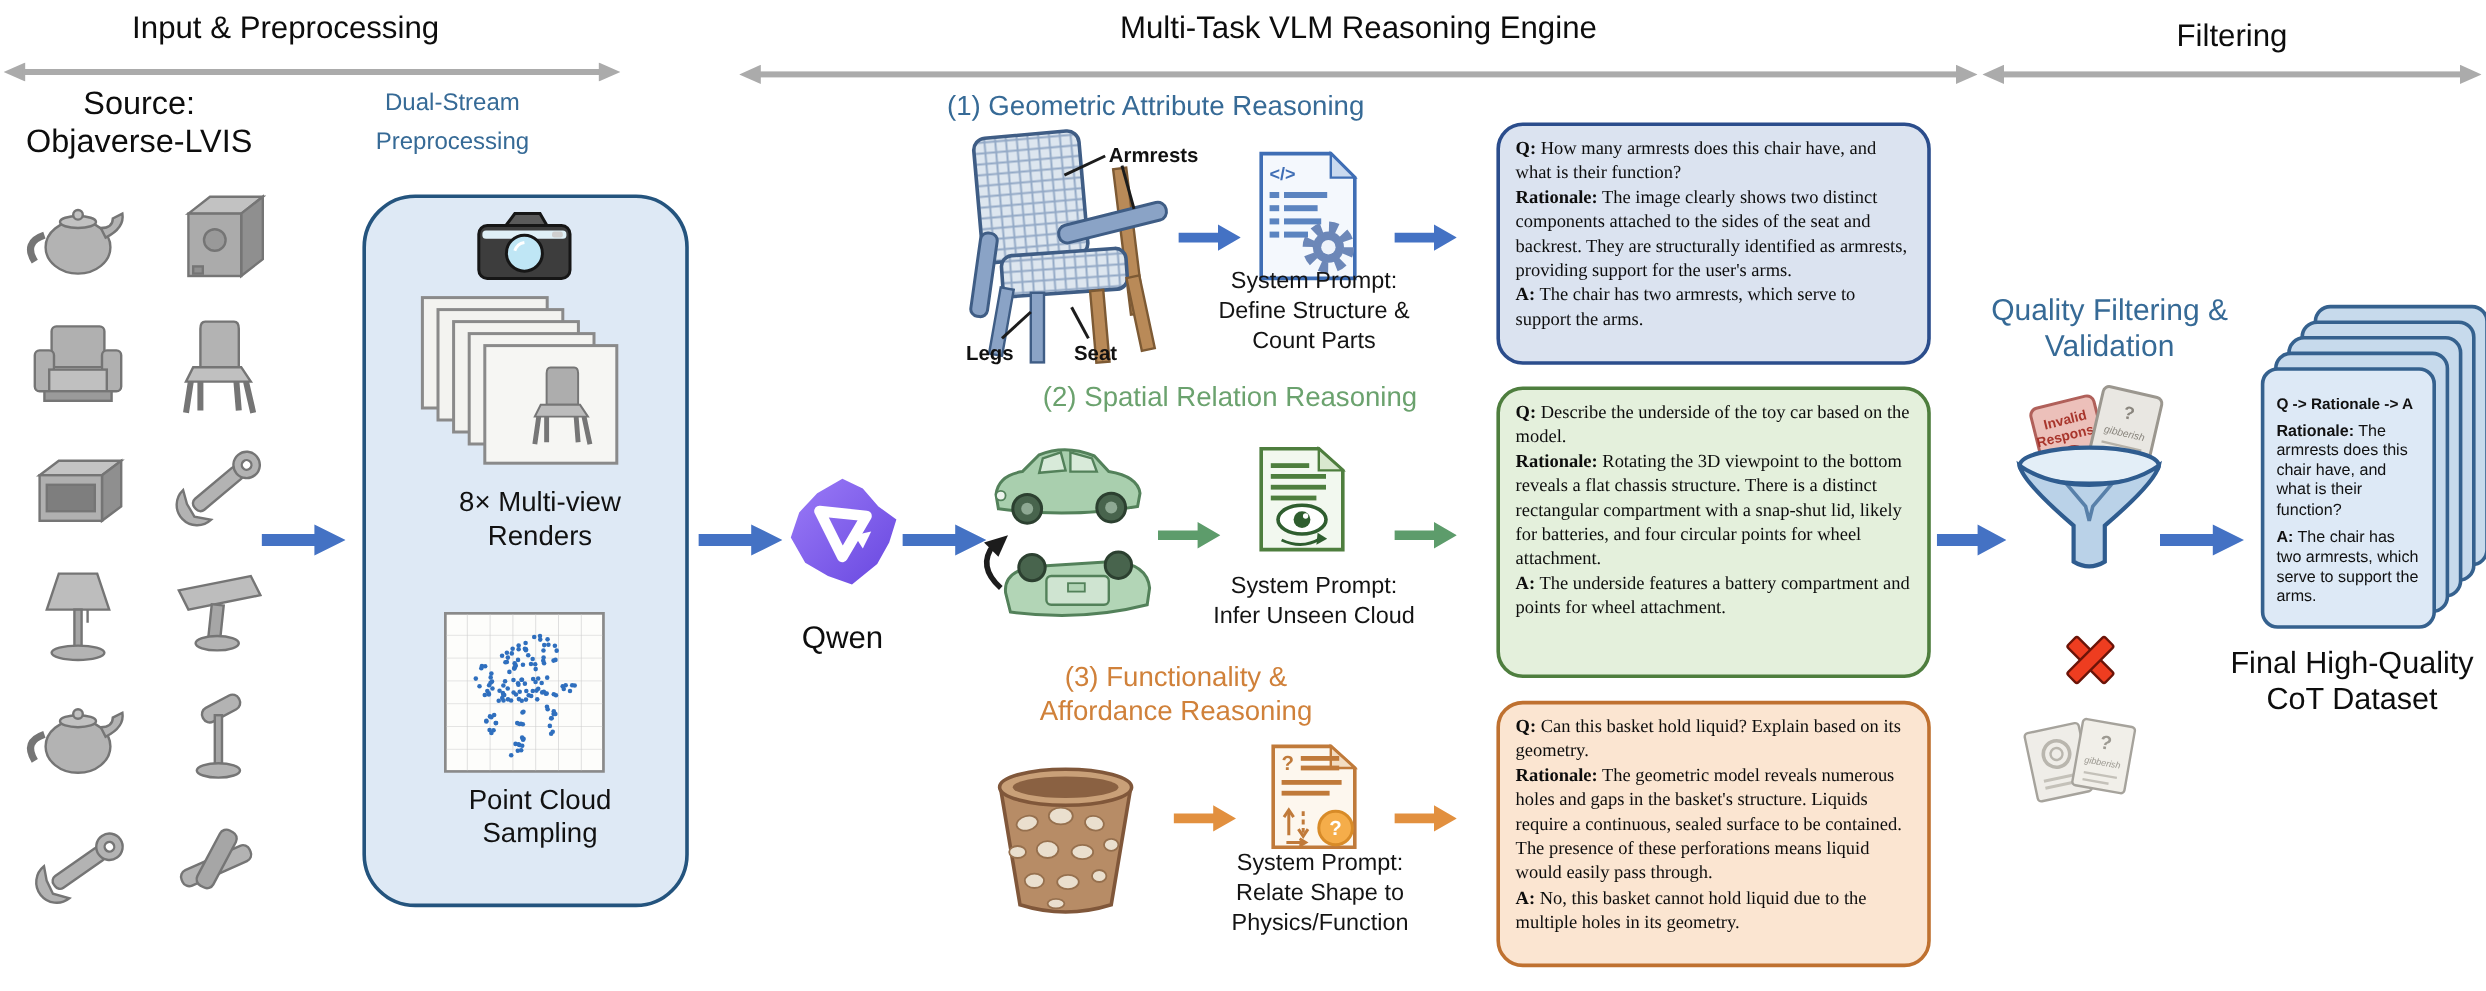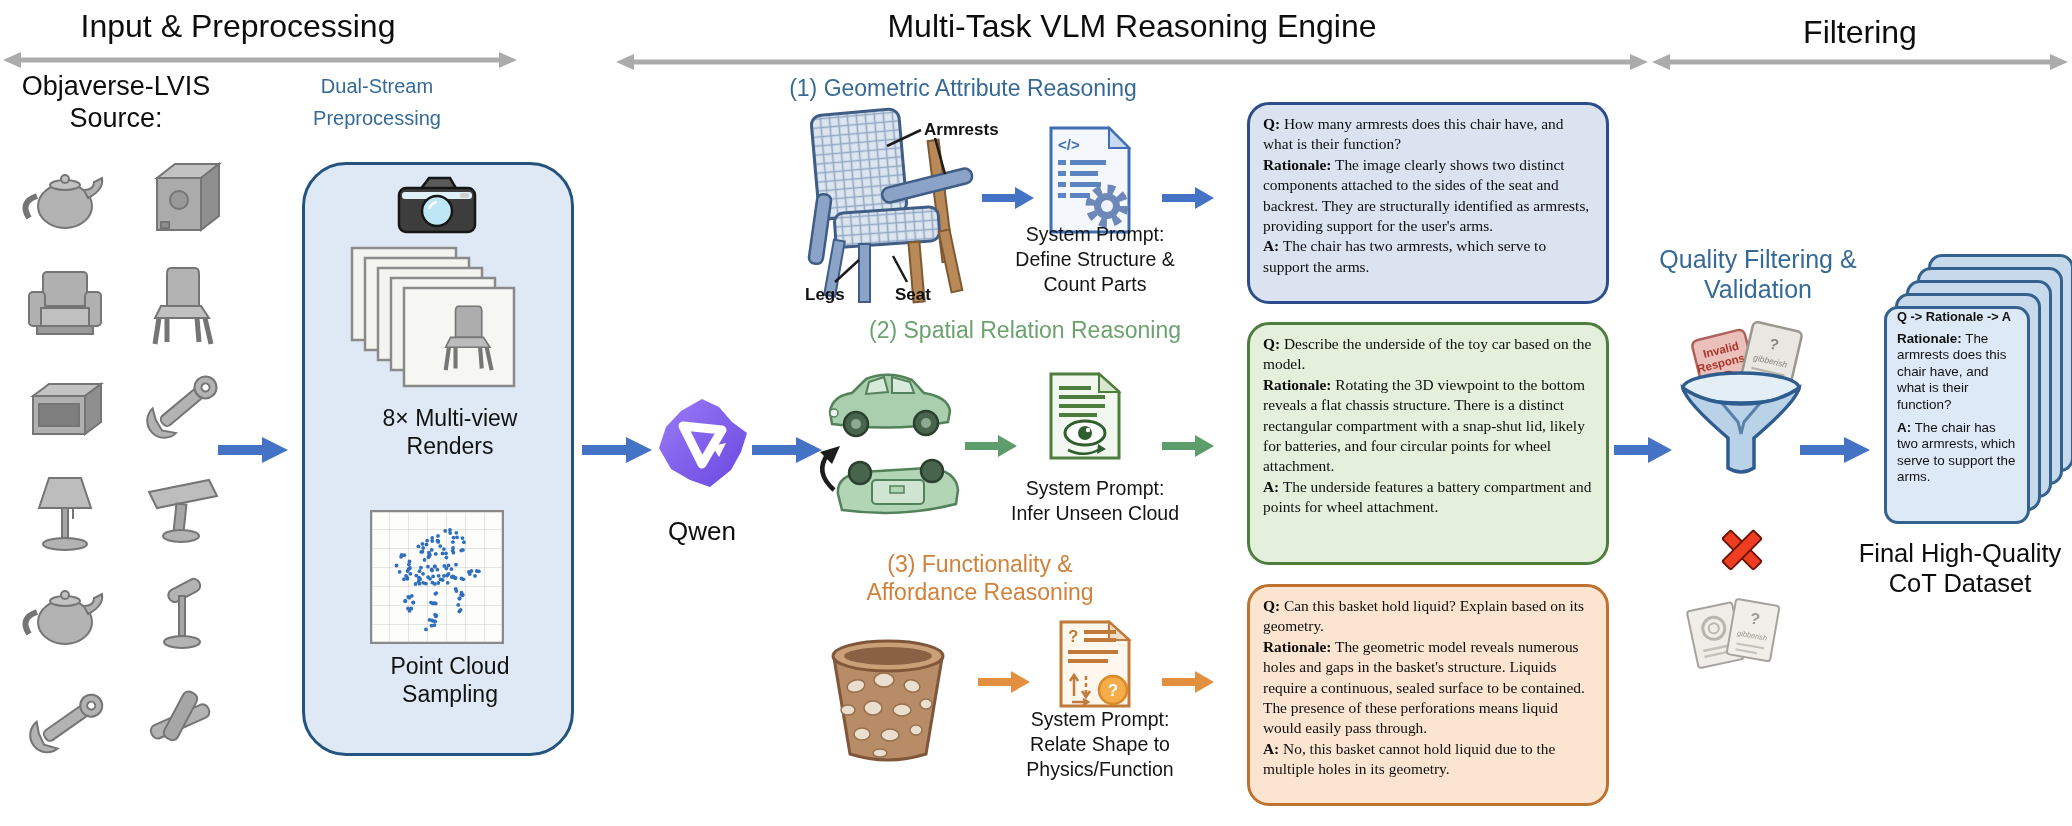--- a/index.html
+++ b/index.html
@@ -1,19 +1,19 @@
 <!DOCTYPE html>
 <html style="--c-arrow-blue: #4472C4; --c-arrow-gray: #ABABAB; --c-blue: #366A96; --c-green: #6BA26E; --c-orange: #D0813A; --c-arrow-green: #5D9C6B; --c-arrow-orange: #E2903F; --c-qa1-fill: #DBE3F0; --c-qa1-border: #2B4D8C; --c-qa2-fill: #E4F0DC; --c-qa2-border: #4E7E3E; --c-qa3-fill: #FBE5D1; --c-qa3-border: #BF7130; --c-prep-fill: #DEE9F5; --c-prep-border: #24547E; --c-red: #EE3D20;"><head>
 <meta charset="utf-8">
 <style>
   html,body{margin:0;padding:0;background:#fff;}
   #canvas{position:relative;width:2072px;height:826px;background:#fff;overflow:hidden;
     font-family:"Liberation Sans","DejaVu Sans",sans-serif;color:#111;}
   .abs{position:absolute;}
-  .sec-title{position:absolute;font-size:32px;color:#0d0d0d;text-align:center;}
+  .sec-title{position:absolute;font-size:26px;color:#0d0d0d;text-align:center;}
   .src-label{position:absolute;left:0;top:70px;width:232px;text-align:center;font-size:27px;line-height:32px;color:#0d0d0d;}
   .obj-grid{position:absolute;left:12px;top:152px;display:grid;grid-template-columns:repeat(2,106px);grid-auto-rows:96px;gap:8px 10px;}
   .obj-cell{display:flex;align-items:center;justify-content:center;}
   .ds-title{position:absolute;left:232px;top:70px;width:290px;text-align:center;font-size:20px;line-height:32px;color:var(--c-blue,#366A96);}
   .ds-box{position:absolute;left:302px;top:162px;width:272px;height:594px;border:3px solid var(--c-prep-border,#24547E);
     border-radius:44px;background:var(--c-prep-fill,#DEE9F5);box-sizing:border-box;}
   .ds-label{position:absolute;left:302px;width:296px;text-align:center;font-size:23px;line-height:28px;color:#111;}
   .qwen-label{position:absolute;left:652px;top:516px;width:100px;text-align:center;font-size:26px;color:#0d0d0d;}
   .heading{position:absolute;width:420px;text-align:center;font-size:23px;line-height:28px;}
   .h-blue{color:var(--c-blue,#366A96);}
@@ -22,21 +22,21 @@
   .prompt{position:absolute;width:210px;text-align:center;font-size:19.5px;line-height:25px;color:#141414;}
   .qa{position:absolute;left:1247px;width:362px;border-radius:22px;padding:9px 13px;font-size:15.4px;line-height:20.4px;color:#0d0d0d;box-sizing:border-box;font-family:Liberation Serif, serif;}
   .qa p{margin:0;}
   .qa1{top:102px;height:202px;background:var(--c-qa1-fill,#DBE3F0);border:3px solid var(--c-qa1-border,#2B4D8C);}
   .qa2{top:322px;height:243px;background:var(--c-qa2-fill,#E4F0DC);border:3px solid var(--c-qa2-border,#4E7E3E);}
   .qa3{top:584px;height:222px;background:var(--c-qa3-fill,#FBE5D1);border:3px solid var(--c-qa3-border,#BF7130);}
   .qf-label{position:absolute;left:1628px;top:244px;width:260px;text-align:center;font-size:25px;line-height:30px;color:var(--c-blue,#366A96);}
   .final-label{position:absolute;left:1838px;top:538px;width:244px;text-align:center;font-size:25.5px;line-height:30px;color:#0d0d0d;}
   .stack{position:absolute;left:1882px;top:246px;width:192px;height:282px;}
   .stack-card{position:absolute;width:146px;height:218px;border:3px solid #35618E;border-radius:14px;background:#C7DAEC;box-sizing:border-box;}
-  .stack-front{background:#DDE9F6;padding:0 10px;font-size:13.4px;line-height:16.6px;color:#111;}
+  .stack-front{background:#DDE9F6;padding:20px 10px;font-size:13.4px;line-height:16.6px;color:#111;}
   .stack-head{font-weight:bold;font-size:12.8px;margin-bottom:5px;}
   .stack-front p{margin:0 0 6px;}
   svg text{font-family:"Liberation Sans","DejaVu Sans",sans-serif;}
 </style>
 </head>
 <body>
 
 <div id="canvas">
 
   <div class="sec-title" style="left:28px;width:420px;top:8px">Input &amp; Preprocessing</div>
@@ -53,22 +53,22 @@
     <rect x="16" y="5.5" width="1000" height="5" fill="var(--c-arrow-gray,#ABABAB)"></rect>
     <polygon points="1032,8 1014,0 1014,16" fill="var(--c-arrow-gray,#ABABAB)"></polygon>
   </svg>
   <svg class="abs" style="left:1652px;top:54px" width="416" height="16">
     <polygon points="0,8 18,0 18,16" fill="var(--c-arrow-gray,#ABABAB)"></polygon>
     <rect x="16" y="5.5" width="384" height="5" fill="var(--c-arrow-gray,#ABABAB)"></rect>
     <polygon points="416,8 398,0 398,16" fill="var(--c-arrow-gray,#ABABAB)"></polygon>
   </svg>
 
   <div class="src-label">
+    <div>Source:</div>
     <div>Objaverse-LVIS</div>
-    <div>Source:</div>
   </div>
 
   <div class="obj-grid">
     <div class="obj-cell">
         <svg width="100" height="92" viewBox="0 0 100 92">
       <g stroke="#757575" stroke-width="2">
             <path d="M22 42 q-18 6 -8 22" fill="none" stroke-width="6"></path>
       <ellipse cx="50" cy="52" rx="27" ry="22" fill="#b3b3b3"></ellipse>
       <path d="M73 44 q16 -8 14 -20 l-8 4 q0 8 -10 8 z" fill="#b3b3b3"></path>
       <ellipse cx="50" cy="31" rx="15" ry="5" fill="#c2c2c2"></ellipse>

